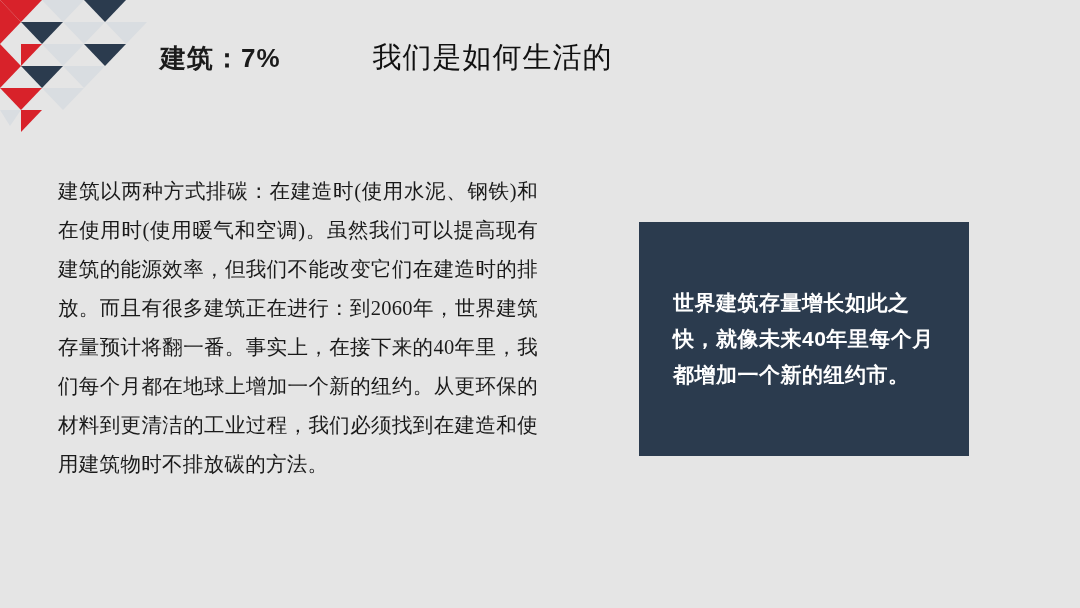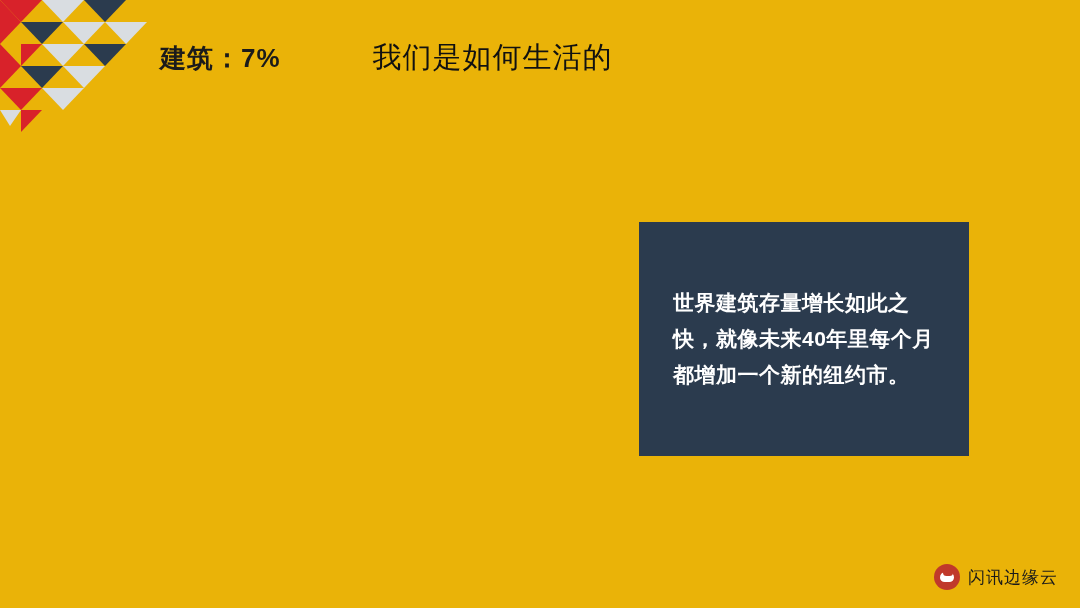--- a/index.html
+++ b/index.html
@@ -11,21 +11,21 @@
     height: 608px;
     background: #ffffff;
     font-family: "Liberation Sans", sans-serif;
     overflow: hidden;
     position: relative;
   }
 
   .slide {
     position: absolute;
     inset: 0;
-    background: #eab308;
+    background: #e5e5e5;
   }
 
   
   .corner-deco {
     position: absolute;
     left: 0;
     top: 0;
     width: 160px;
     height: 140px;
   }
@@ -156,23 +156,20 @@
       <polygon points="21,110 42,110 21,132" fill="#d8222a"></polygon>
       <polygon points="0,110 21,110 10,126" fill="#d9dde1"></polygon>
     </svg>
   </div>
 
   <div class="header">
     <div class="header-kicker">建筑：7%</div>
     <div class="header-title">我们是如何生活的</div>
   </div>
 
+  <div class="body-text">建筑以两种方式排碳：在建造时(使用水泥、钢铁)和在使用时(使用暖气和空调)。虽然我们可以提高现有建筑的能源效率，但我们不能改变它们在建造时的排放。而且有很多建筑正在进行：到2060年，世界建筑存量预计将翻一番。事实上，在接下来的40年里，我们每个月都在地球上增加一个新的纽约。从更环保的材料到更清洁的工业过程，我们必须找到在建造和使用建筑物时不排放碳的方法。</div>
 
   <div class="quote-card">
     <div class="quote-text">世界建筑存量增长如此之快，就像未来40年里每个月都增加一个新的纽约市。</div>
   </div>
 
-  <div class="watermark">
-    <div class="wm-logo"></div>
-    <div class="wm-text">闪讯边缘云</div>
-  </div>
 
 </div>
 
 </body></html>

